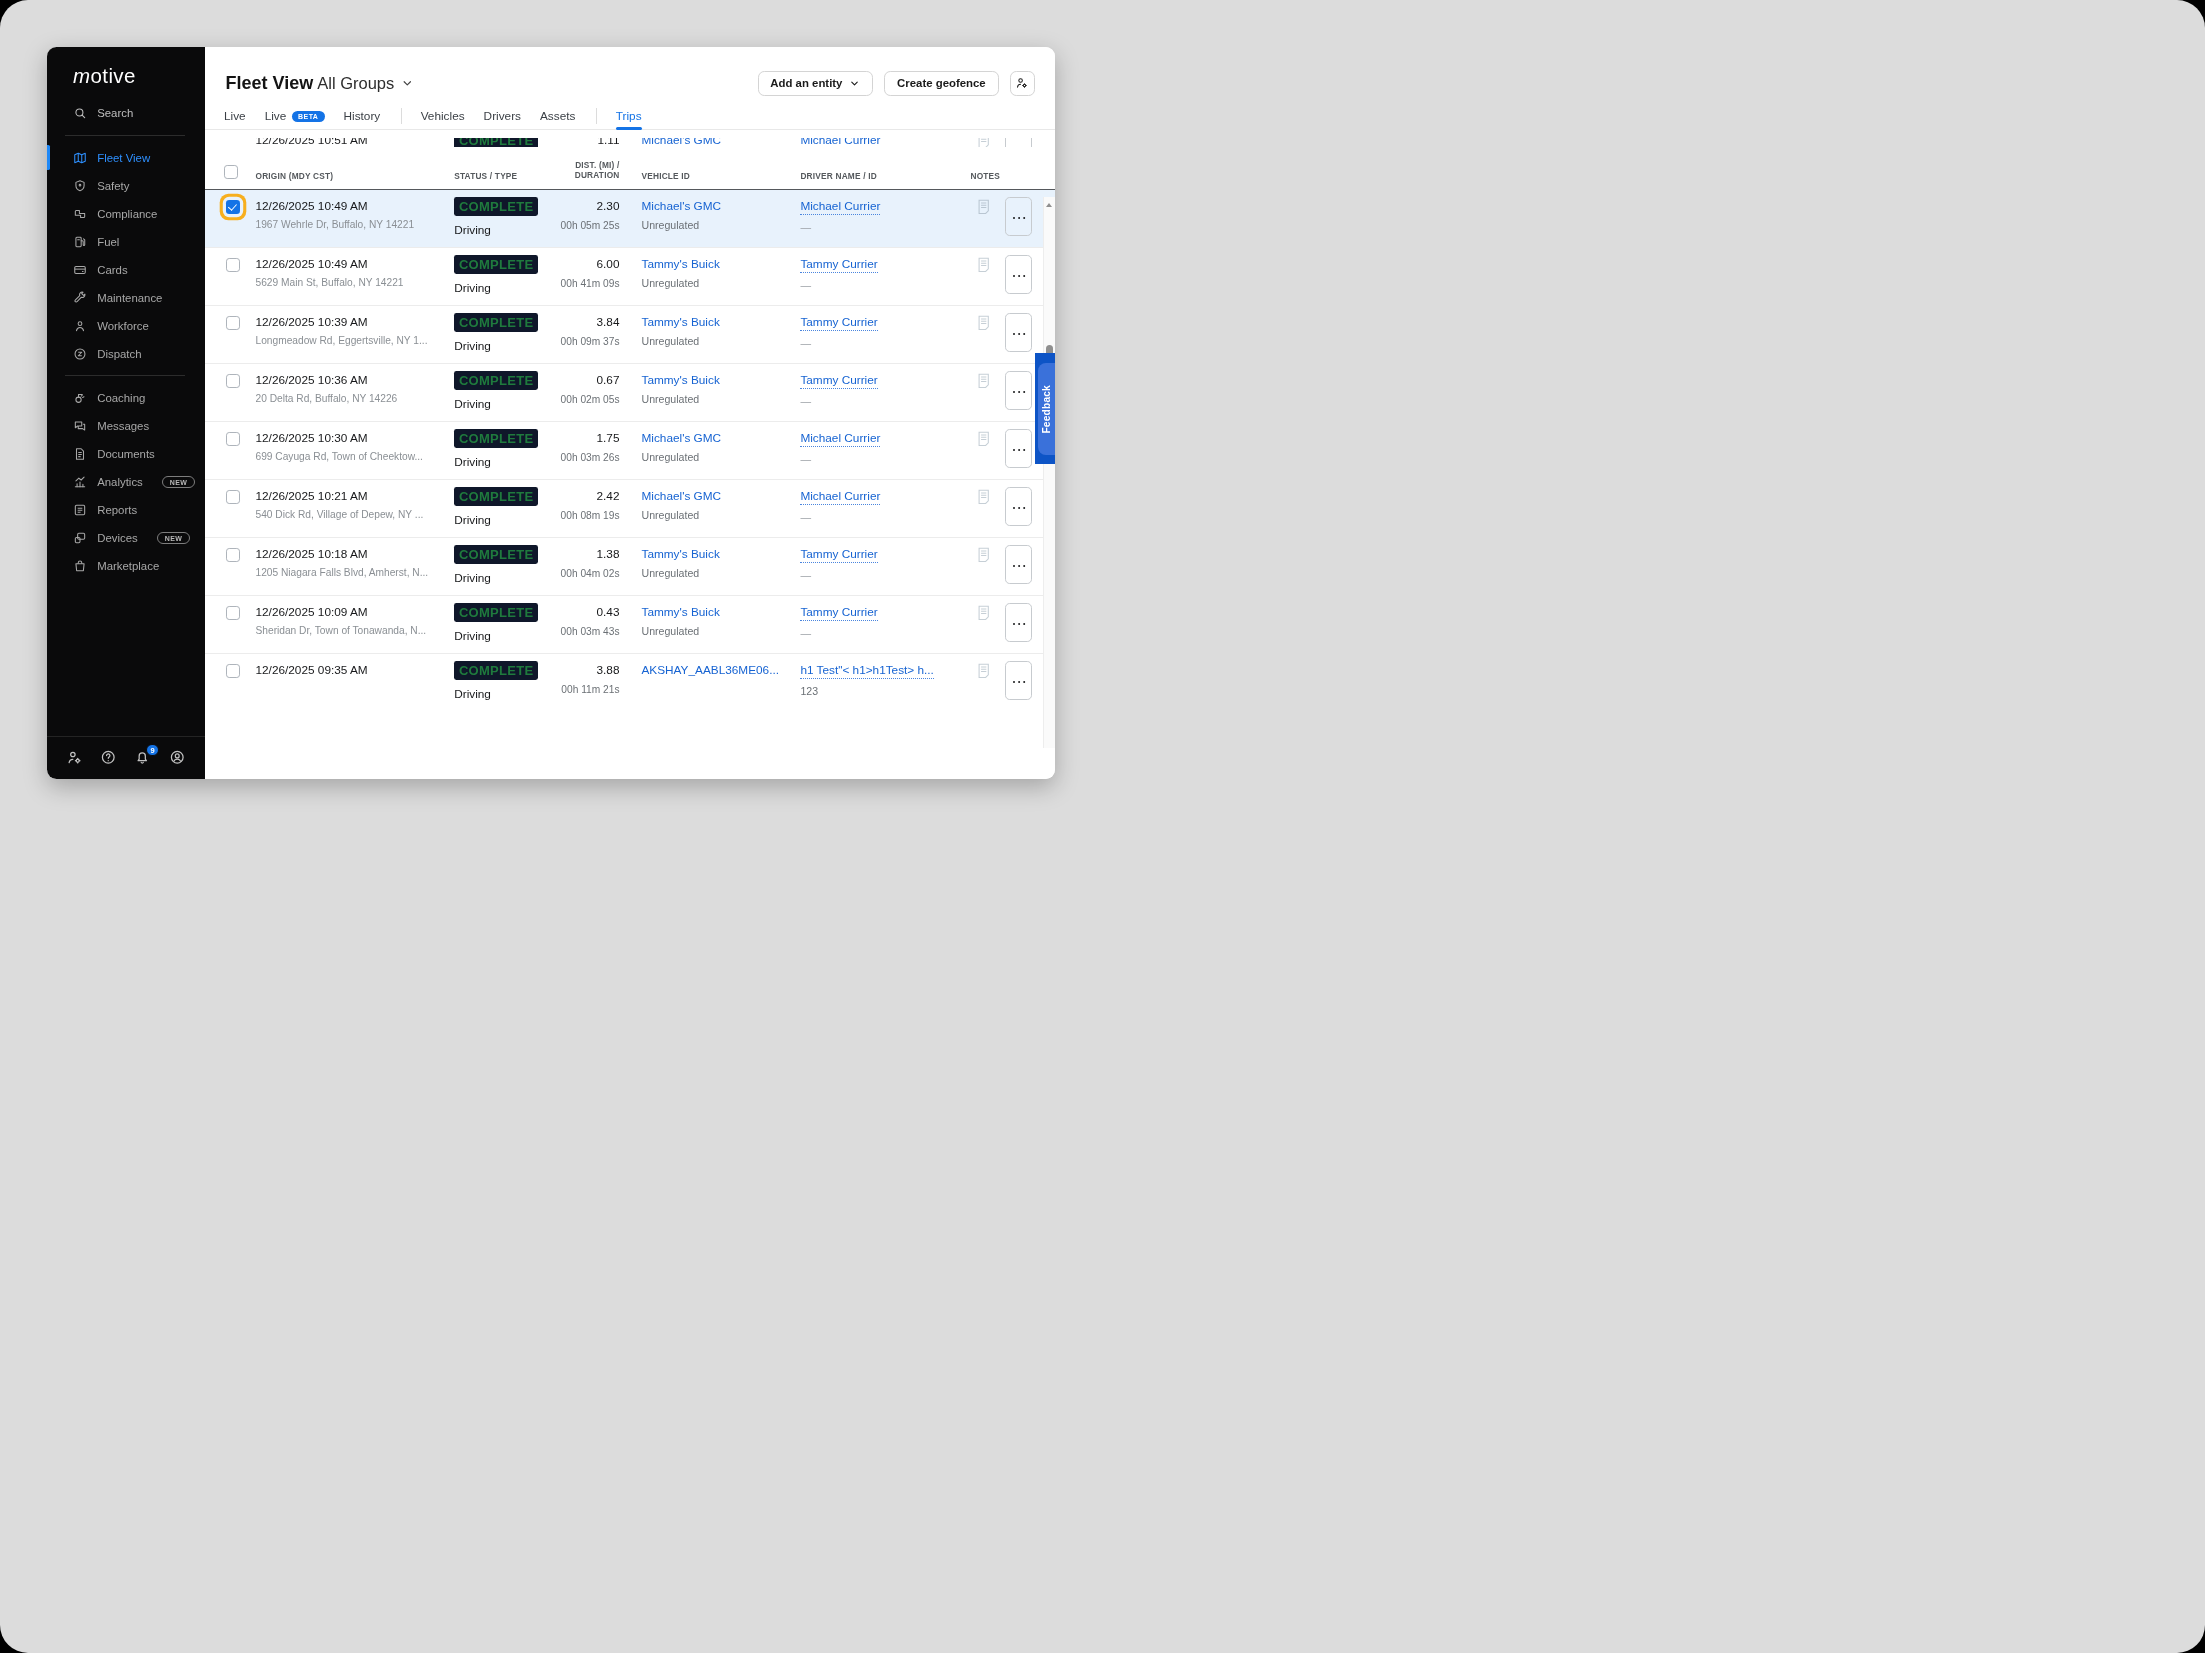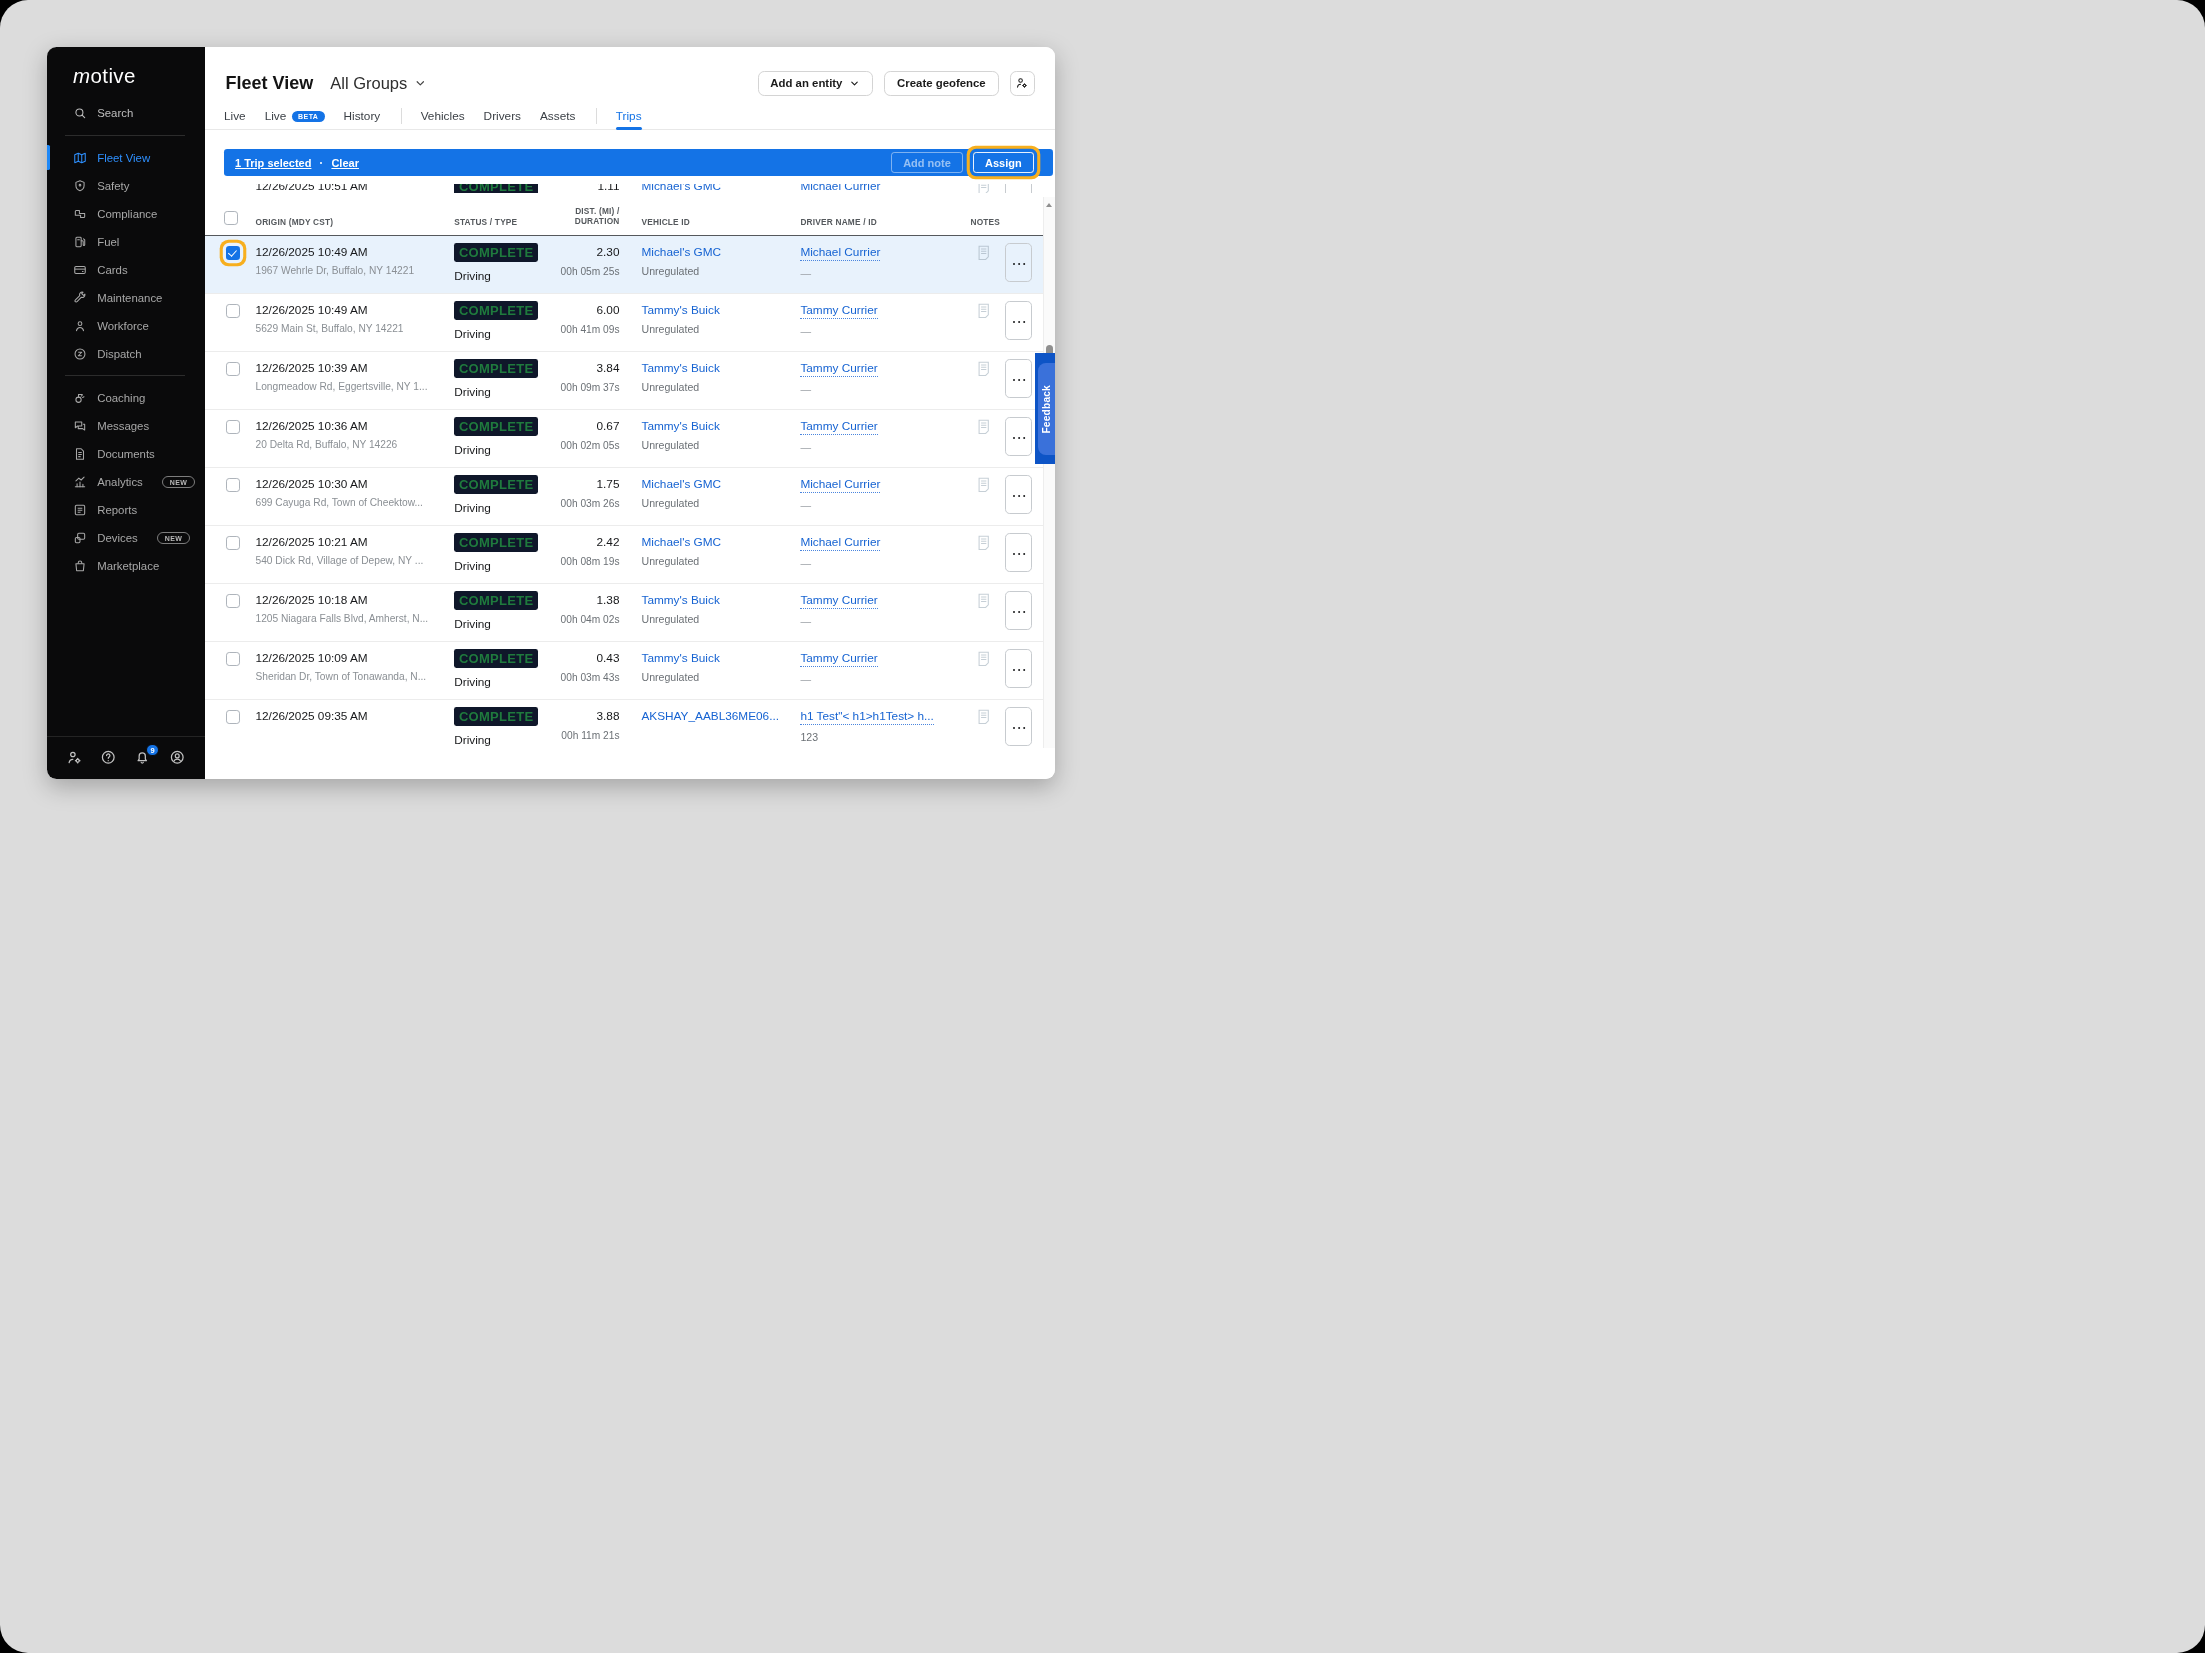--- a/index.html
+++ b/index.html
@@ -32,21 +32,21 @@
   .sidebar-bottom svg { width:16.5px; height:16.5px; }
   .notif-badge { position:absolute; top:-5.5px; right:-7px; min-width:12.6px; height:12.6px; border-radius:7px;
                  background:#1473E6; border:1.6px solid #0A0A0B; color:#fff; font-size:7.5px; font-weight:700;
                  display:flex; align-items:center; justify-content:center; padding:0 2.4px; }
 
   
   .main { position:relative; flex:1; background:#fff; overflow:hidden; }
 
   .titlebar { margin:22px 20.5px 0 20.5px; height:28px; display:flex; align-items:center; }
   .page-title { font-size:18px; font-weight:700; color:#141414; }
-  .group-filter { margin-left:17px; display:flex; align-items:center; gap:6.3px; font-size:16.5px; color:#2E2E2E; cursor:pointer; }
+  .group-filter { margin-left:4px; display:flex; align-items:center; gap:6.3px; font-size:16.5px; color:#2E2E2E; cursor:pointer; }
   .group-filter svg { width:12.6px; height:12.6px; }
   .title-actions { margin-left:auto; display:flex; align-items:center; gap:11px; }
   .btn { height:25px; border:0.8px solid #D4D4D4; border-radius:6.3px; background:#fff; display:flex;
          align-items:center; gap:7px; padding:0 11.8px; font-size:11.4px; font-weight:600; color:#1A1A1A; cursor:pointer; }
   .btn svg { width:11px; height:11px; }
   .icon-btn { width:25px; height:25px; padding:0; justify-content:center; }
   .icon-btn svg { width:13.4px; height:13.4px; }
 
   .tabs { margin-top:11px; padding:0 19px; height:22px; display:flex; align-items:center;
           border-bottom:0.8px solid #E8E8E8; font-size:11.8px; color:#3A3F45; }
@@ -348,29 +348,20 @@
         </span>
       <span class="tab">
           <span>Assets</span>
         </span>
       <span class="tab-sep"></span>
       <span class="tab active">
           <span>Trips</span>
         </span>
     </div>
 
-    <div class="selection-bar">
-      <span class="sel-link">1 Trip selected</span>
-      <span class="sel-sep">·</span>
-      <span class="sel-link">Clear</span>
-      <span class="bar-actions">
-        <button class="bar-btn addnote">Add note</button>
-        <button class="bar-btn assign">Assign</button>
-      </span>
-    </div>
 
     <div class="sliver">
       <div class="trow">
         <div class="cell"></div>
         <div class="cell">
             <div class="date">12/26/2025 10:51 AM</div>
           </div>
         <div class="cell c-status"><span class="status-badge">COMPLETE</span></div>
         <div class="cell c-dist">
             <div class="num">1.11</div>

